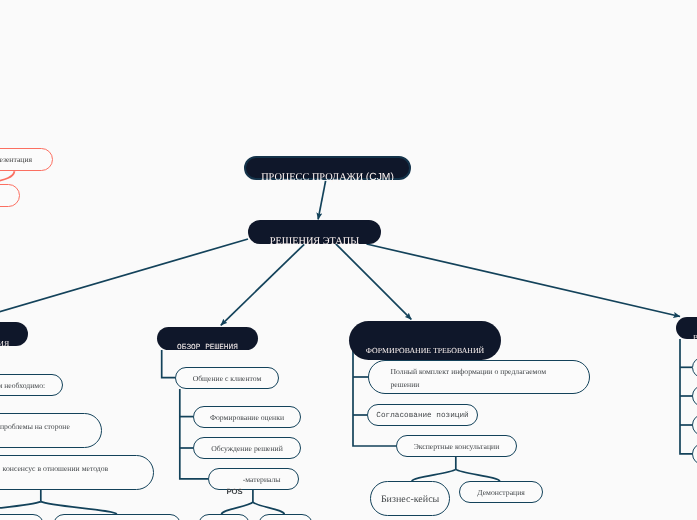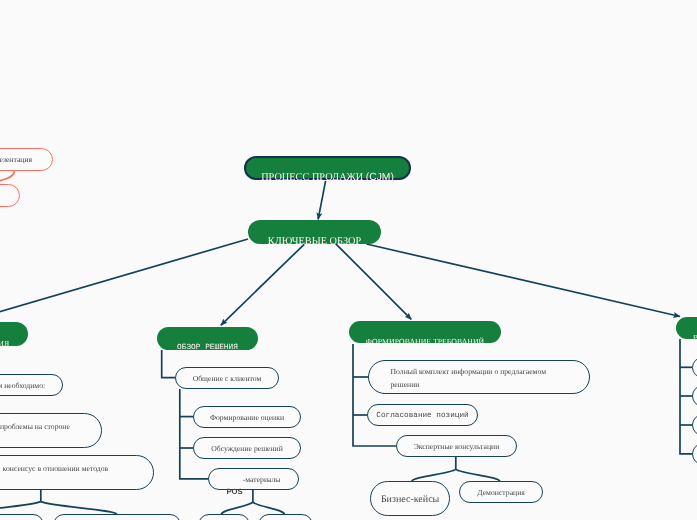--- a/index.html
+++ b/index.html
@@ -6,21 +6,21 @@
   body{width:697px;height:520px;overflow:hidden;background:#fafafa;}
   #canvas{position:relative;will-change:transform;width:697px;height:520px;background:#fafafa;
           font-family:"Liberation Serif","DejaVu Serif",serif;
           -webkit-font-smoothing:antialiased;
           text-rendering:geometricPrecision;}
   svg#wire{position:absolute;left:0;top:0;pointer-events:none;}
   .node{position:absolute;box-sizing:border-box;display:flex;
         align-items:center;justify-content:center;text-align:center;
         white-space:nowrap;overflow:visible;}
   
-  .pill{background:#15803d;color:#fdf4f2;border-radius:999px;padding-top:19px;}
+  .pill{background:#0f172a;color:#fdf4f2;border-radius:999px;padding-top:19px;}
   .pill.root{border:2.2px solid #14334a;}
   
   .cap{background:#fbfbfb;border:1.7px solid #13425a;border-radius:999px;
        color:#43474a;padding-top:1px;}
   
   .sal{background:#fbfbfb;border:1.7px solid #fb6f61;border-radius:999px;
        color:#3c3c3c;}
   .lat{font-family:"Liberation Sans","DejaVu Sans",sans-serif;}
 </style>
 </head>
@@ -86,33 +86,33 @@
   </g>
 </svg>
 
 <div class="node pill root" style="left:244px;top:156px;width:167px;height:24px;font-size:10.3px;">
   <span>ПРОЦЕСС ПРОДАЖИ</span>
       <span>&nbsp;</span>
       <span class="lat">(CJM)</span>
 </div>
 
 <div class="node pill" style="left:248px;top:220px;width:133px;height:24px;font-size:10.3px;">
-  <span>КЛЮЧЕВЫЕ ОБЗОР</span>
+  <span>РЕШЕНИЯ ЭТАПЫ</span>
 </div>
 
 <div class="node pill" style="left:-66px;top:321.7px;width:93.6px;height:23.9px;font-size:7.8px;
             justify-content:flex-end;padding-right:18.5px;">
   <span>НИЯ</span>
 </div>
 
 <div class="node pill" style="left:157px;top:327px;width:101px;height:23px;font-size:7.8px;font-family:Liberation Mono, monospace;">
   <span>ОБЗОР РЕШЕНИЯ</span>
 </div>
 
-<div class="node pill" style="left:349px;top:321px;width:152px;height:22px;font-size:7.8px;">
+<div class="node pill" style="left:349px;top:321px;width:152px;height:39px;font-size:7.8px;">
   <span>ФОРМИРОВАНИЕ ТРЕБОВАНИЙ</span>
 </div>
 
 <div class="node pill" style="left:675.5px;top:317px;width:110px;height:22.4px;font-size:7.8px;
             justify-content:flex-start;padding-left:17.5px;">
   <span>В</span>
 </div>
 
 <div class="node sal" style="left:-62px;top:148.2px;width:114.5px;height:22.9px;font-size:7.7px;
             justify-content:flex-end;padding-right:19.4px;">

